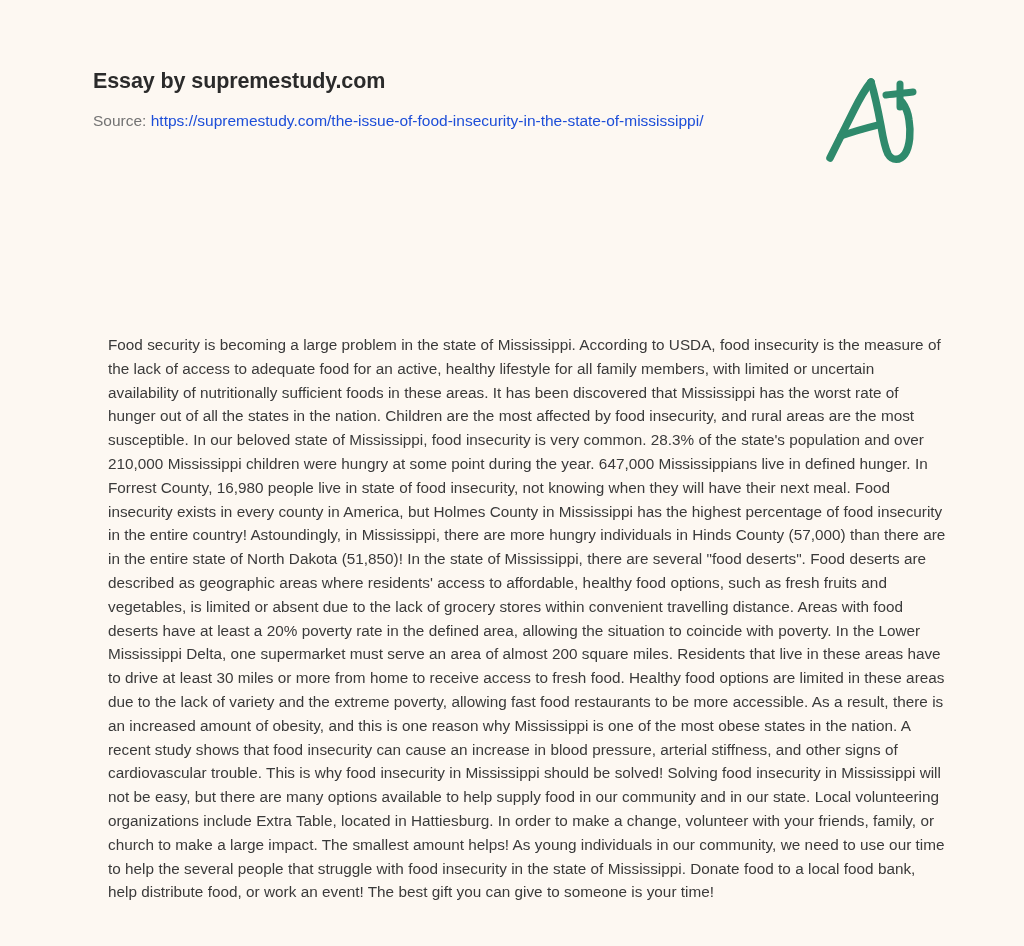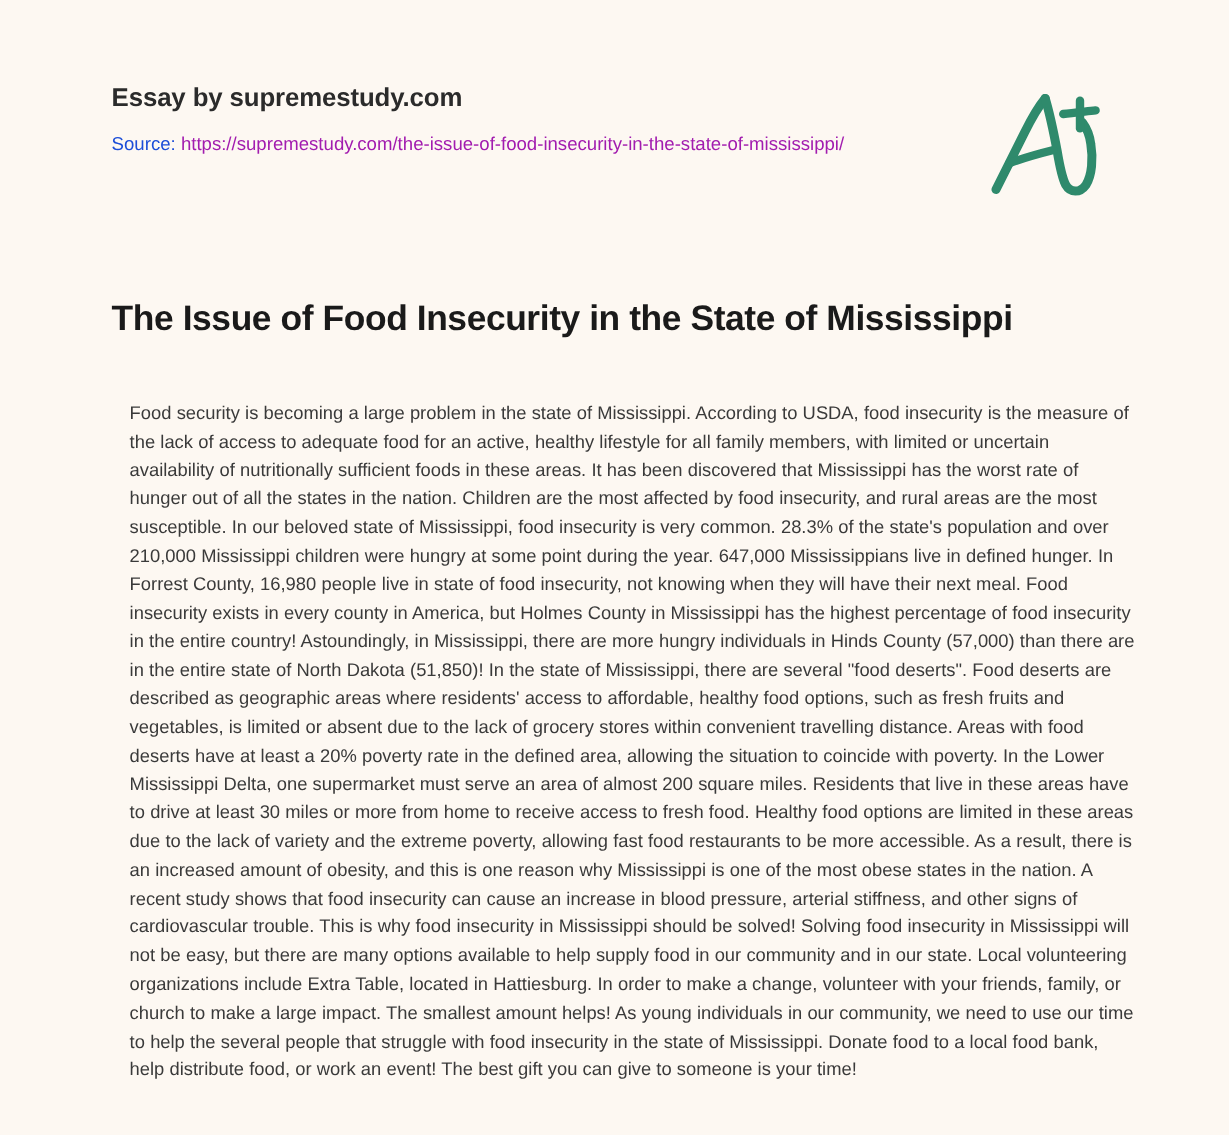--- a/index.html
+++ b/index.html
@@ -41,26 +41,26 @@
   }
 
   .source-line {
     margin-top: 16px;
     font-size: 15.5px;
     line-height: 1.35;
     white-space: nowrap;
   }
 
   .source-label {
-    color: #1d4ed8;
+    color: #737373;
     margin-top: 12px;
   }
 
   .source-url {
-    color: #a21caf;
+    color: #1d4ed8;
     text-decoration: none;
     cursor: pointer;
   }
 
   
   .logo {
     position: absolute;
     left: 818px;
     top: 66px;
     width: 110px;
@@ -124,17 +124,16 @@
                C 74 95, 82 95, 87 88 C 92 80, 93 66, 91 54 C 90 46, 87 40, 84 36" stroke-width="7.5"></path>
 
       <path d="M23 70 C 34 66, 48 62, 60 59" stroke-width="7"></path>
 
       <path d="M82 18 C 82 26, 82 34, 82 41" stroke-width="7"></path>
 
       <path d="M68 29 C 76 28, 86 27, 95 26" stroke-width="7"></path>
     </svg>
   </div>
 
-  <h2 class="doc-title">The Issue of Food Insecurity in the State of Mississippi</h2>
 
   <p class="doc-body">Food security is becoming a large problem in the state of Mississippi. According to USDA, food insecurity is the measure of the lack of access to adequate food for an active, healthy lifestyle for all family members, with limited or uncertain availability of nutritionally sufficient foods in these areas. It has been discovered that Mississippi has the worst rate of hunger out of all the states in the nation. Children are the most affected by food insecurity, and rural areas are the most susceptible. In our beloved state of Mississippi, food insecurity is very common. 28.3% of the state's population and over 210,000 Mississippi children were hungry at some point during the year. 647,000 Mississippians live in defined hunger. In Forrest County, 16,980 people live in state of food insecurity, not knowing when they will have their next meal. Food insecurity exists in every county in America, but Holmes County in Mississippi has the highest percentage of food insecurity in the entire country! Astoundingly, in Mississippi, there are more hungry individuals in Hinds County (57,000) than there are in the entire state of North Dakota (51,850)! In the state of Mississippi, there are several "food deserts". Food deserts are described as geographic areas where residents' access to affordable, healthy food options, such as fresh fruits and vegetables, is limited or absent due to the lack of grocery stores within convenient travelling distance. Areas with food deserts have at least a 20% poverty rate in the defined area, allowing the situation to coincide with poverty. In the Lower Mississippi Delta, one supermarket must serve an area of almost 200 square miles. Residents that live in these areas have to drive at least 30 miles or more from home to receive access to fresh food. Healthy food options are limited in these areas due to the lack of variety and the extreme poverty, allowing fast food restaurants to be more accessible. As a result, there is an increased amount of obesity, and this is one reason why Mississippi is one of the most obese states in the nation. A recent study shows that food insecurity can cause an increase in blood pressure, arterial stiffness, and other signs of cardiovascular trouble. This is why food insecurity in Mississippi should be solved! Solving food insecurity in Mississippi will not be easy, but there are many options available to help supply food in our community and in our state. Local volunteering organizations include Extra Table, located in Hattiesburg. In order to make a change, volunteer with your friends, family, or church to make a large impact. The smallest amount helps! As young individuals in our community, we need to use our time to help the several people that struggle with food insecurity in the state of Mississippi. Donate food to a local food bank, help distribute food, or work an event! The best gift you can give to someone is your time!</p>
 
 </div>
 
 </body></html>

